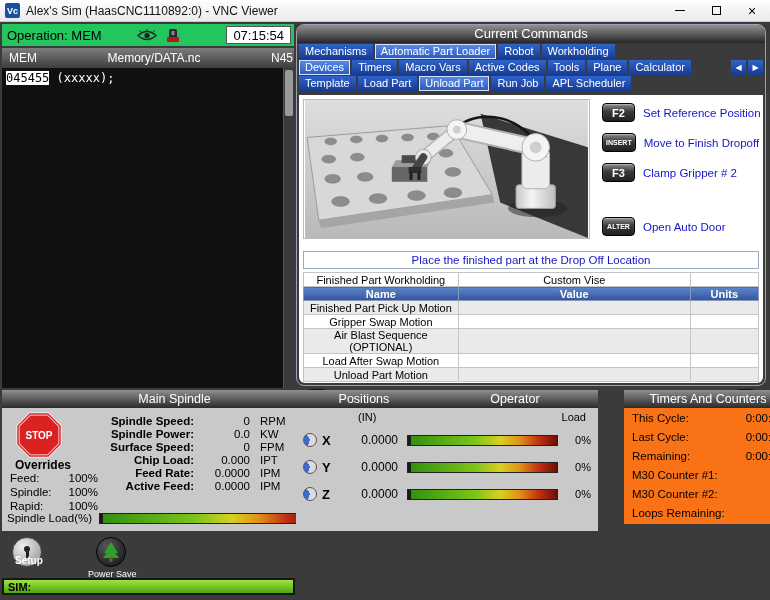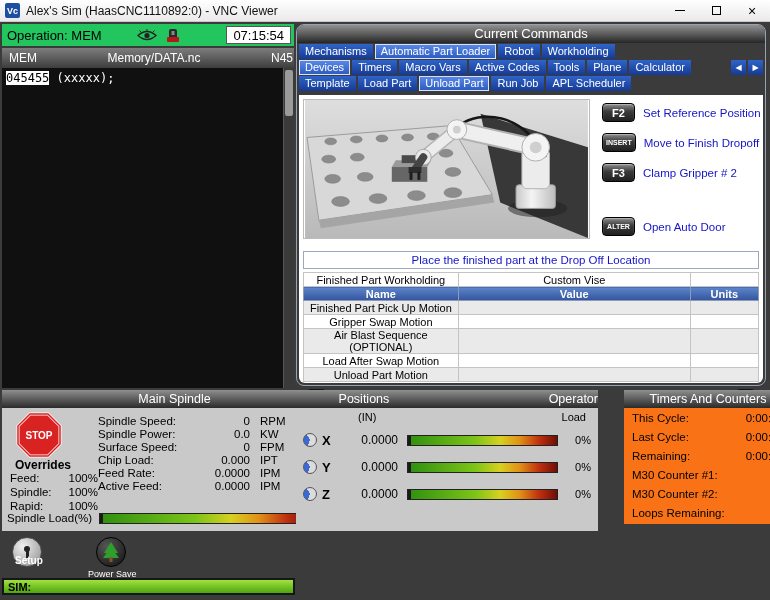--- a/index.html
+++ b/index.html
@@ -95,34 +95,34 @@
   .panel-header { height:18px; background:linear-gradient(#8f8f8f,#2a2a2a); color:#fff;
     font-size:12.5px; text-align:center; line-height:18px; }
   .spindle { position:absolute; left:2px; top:390px; width:345px; height:141px; background:#c9c9c9; }
   .sp-body { position:relative; height:123px; }
   .stop-sign { position:absolute; left:14px; top:4px; }
   .ovr-title { position:absolute; left:8px; top:50px; width:66px; text-align:center; font-weight:bold; font-size:12px; }
   .ovr-row { position:absolute; left:8px; width:88px; display:flex; font-size:11.5px; }
   .ovr-row .ov-val { margin-left:auto; }
   .s-rows { position:absolute; left:96px; top:6px; }
   .s-row { display:flex; height:13px; align-items:center; font-size:11.5px; }
-  .s-label { width:96px; font-weight:normal; }
+  .s-label { width:96px; text-align:right; font-weight:bold; }
   .s-val { width:56px; text-align:right; }
   .s-unit { width:40px; text-align:left; padding-left:10px; }
   .load-row { position:absolute; left:5px; right:5px; top:104px; display:flex; align-items:center; font-size:11.5px; }
   .gbar { height:11px; border:1px solid #222; position:relative;
     background:linear-gradient(90deg,#2f8f10,#7cc418 45%,#d8d020 62%,#e09018 75%,#c03010 88%,#6e0e06); }
   .gbar::before { content:""; position:absolute; left:0; top:0; width:3px; height:100%; background:#1a1a1a; }
   .load-row .gbar { flex:1; margin:0 7px; }
   .load-pct { width:22px; text-align:right; }
 
   .positions { position:absolute; left:296px; top:390px; width:302px; height:141px; background:#c9c9c9; }
   .pos-header { display:flex; }
   .pos-header .ph-l { width:45%; text-align:center; }
-  .pos-header .ph-r { width:55%; text-align:right; }
+  .pos-header .ph-r { width:55%; text-align:center; }
   .pos-sub { display:flex; font-size:11px; margin-top:3px; }
   .pos-sub .p-in { margin-left:62px; }
   .pos-sub .p-load { margin-left:auto; margin-right:12px; }
   .axis-row { display:flex; align-items:center; height:20px; padding:0 7px; margin-top:7px; }
   .axis-icon { width:14px; height:14px; border-radius:50%; border:1px solid #555; flex:none;
     background:conic-gradient(from 200deg,#3a6ad8 0 130deg,#dcdcdc 0); margin-right:5px; }
   .axis-letter { font-weight:bold; font-size:13px; width:14px; }
   .axis-val { width:62px; text-align:right; font-size:12px; }
   .axis-row .gbar { flex:1; margin:0 9px; }
   .axis-pct { width:24px; text-align:right; font-size:11px; }

